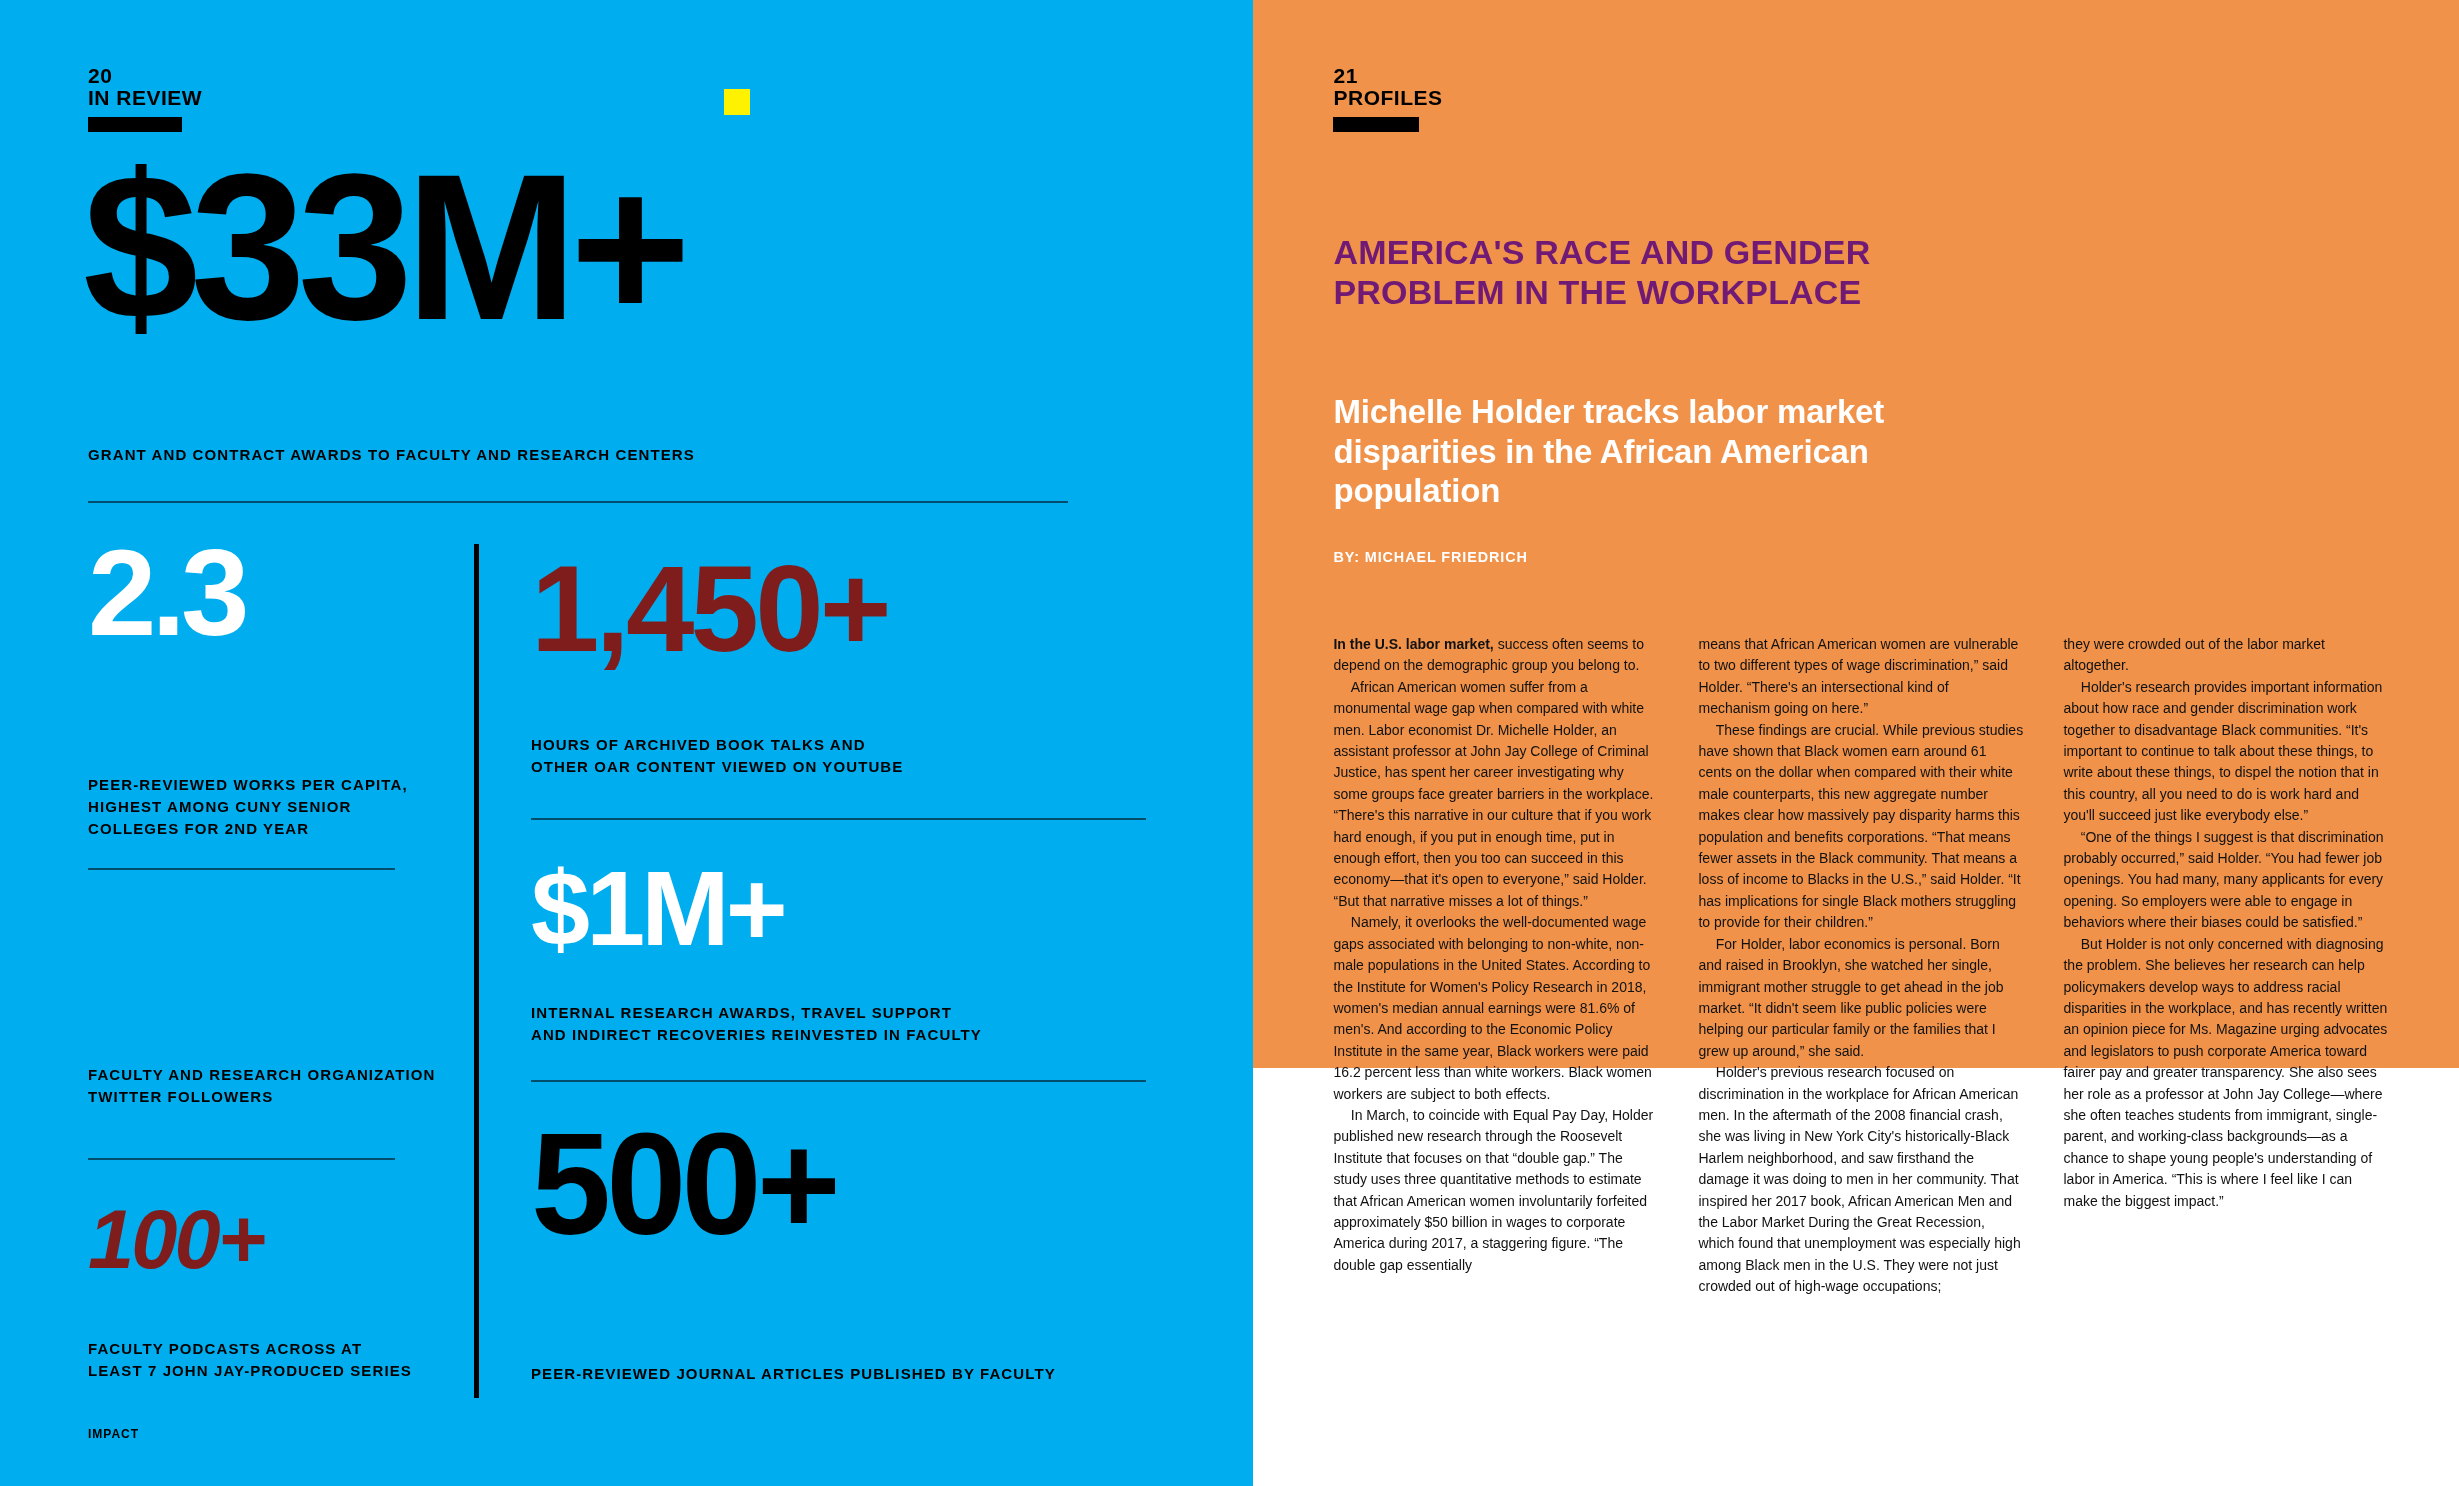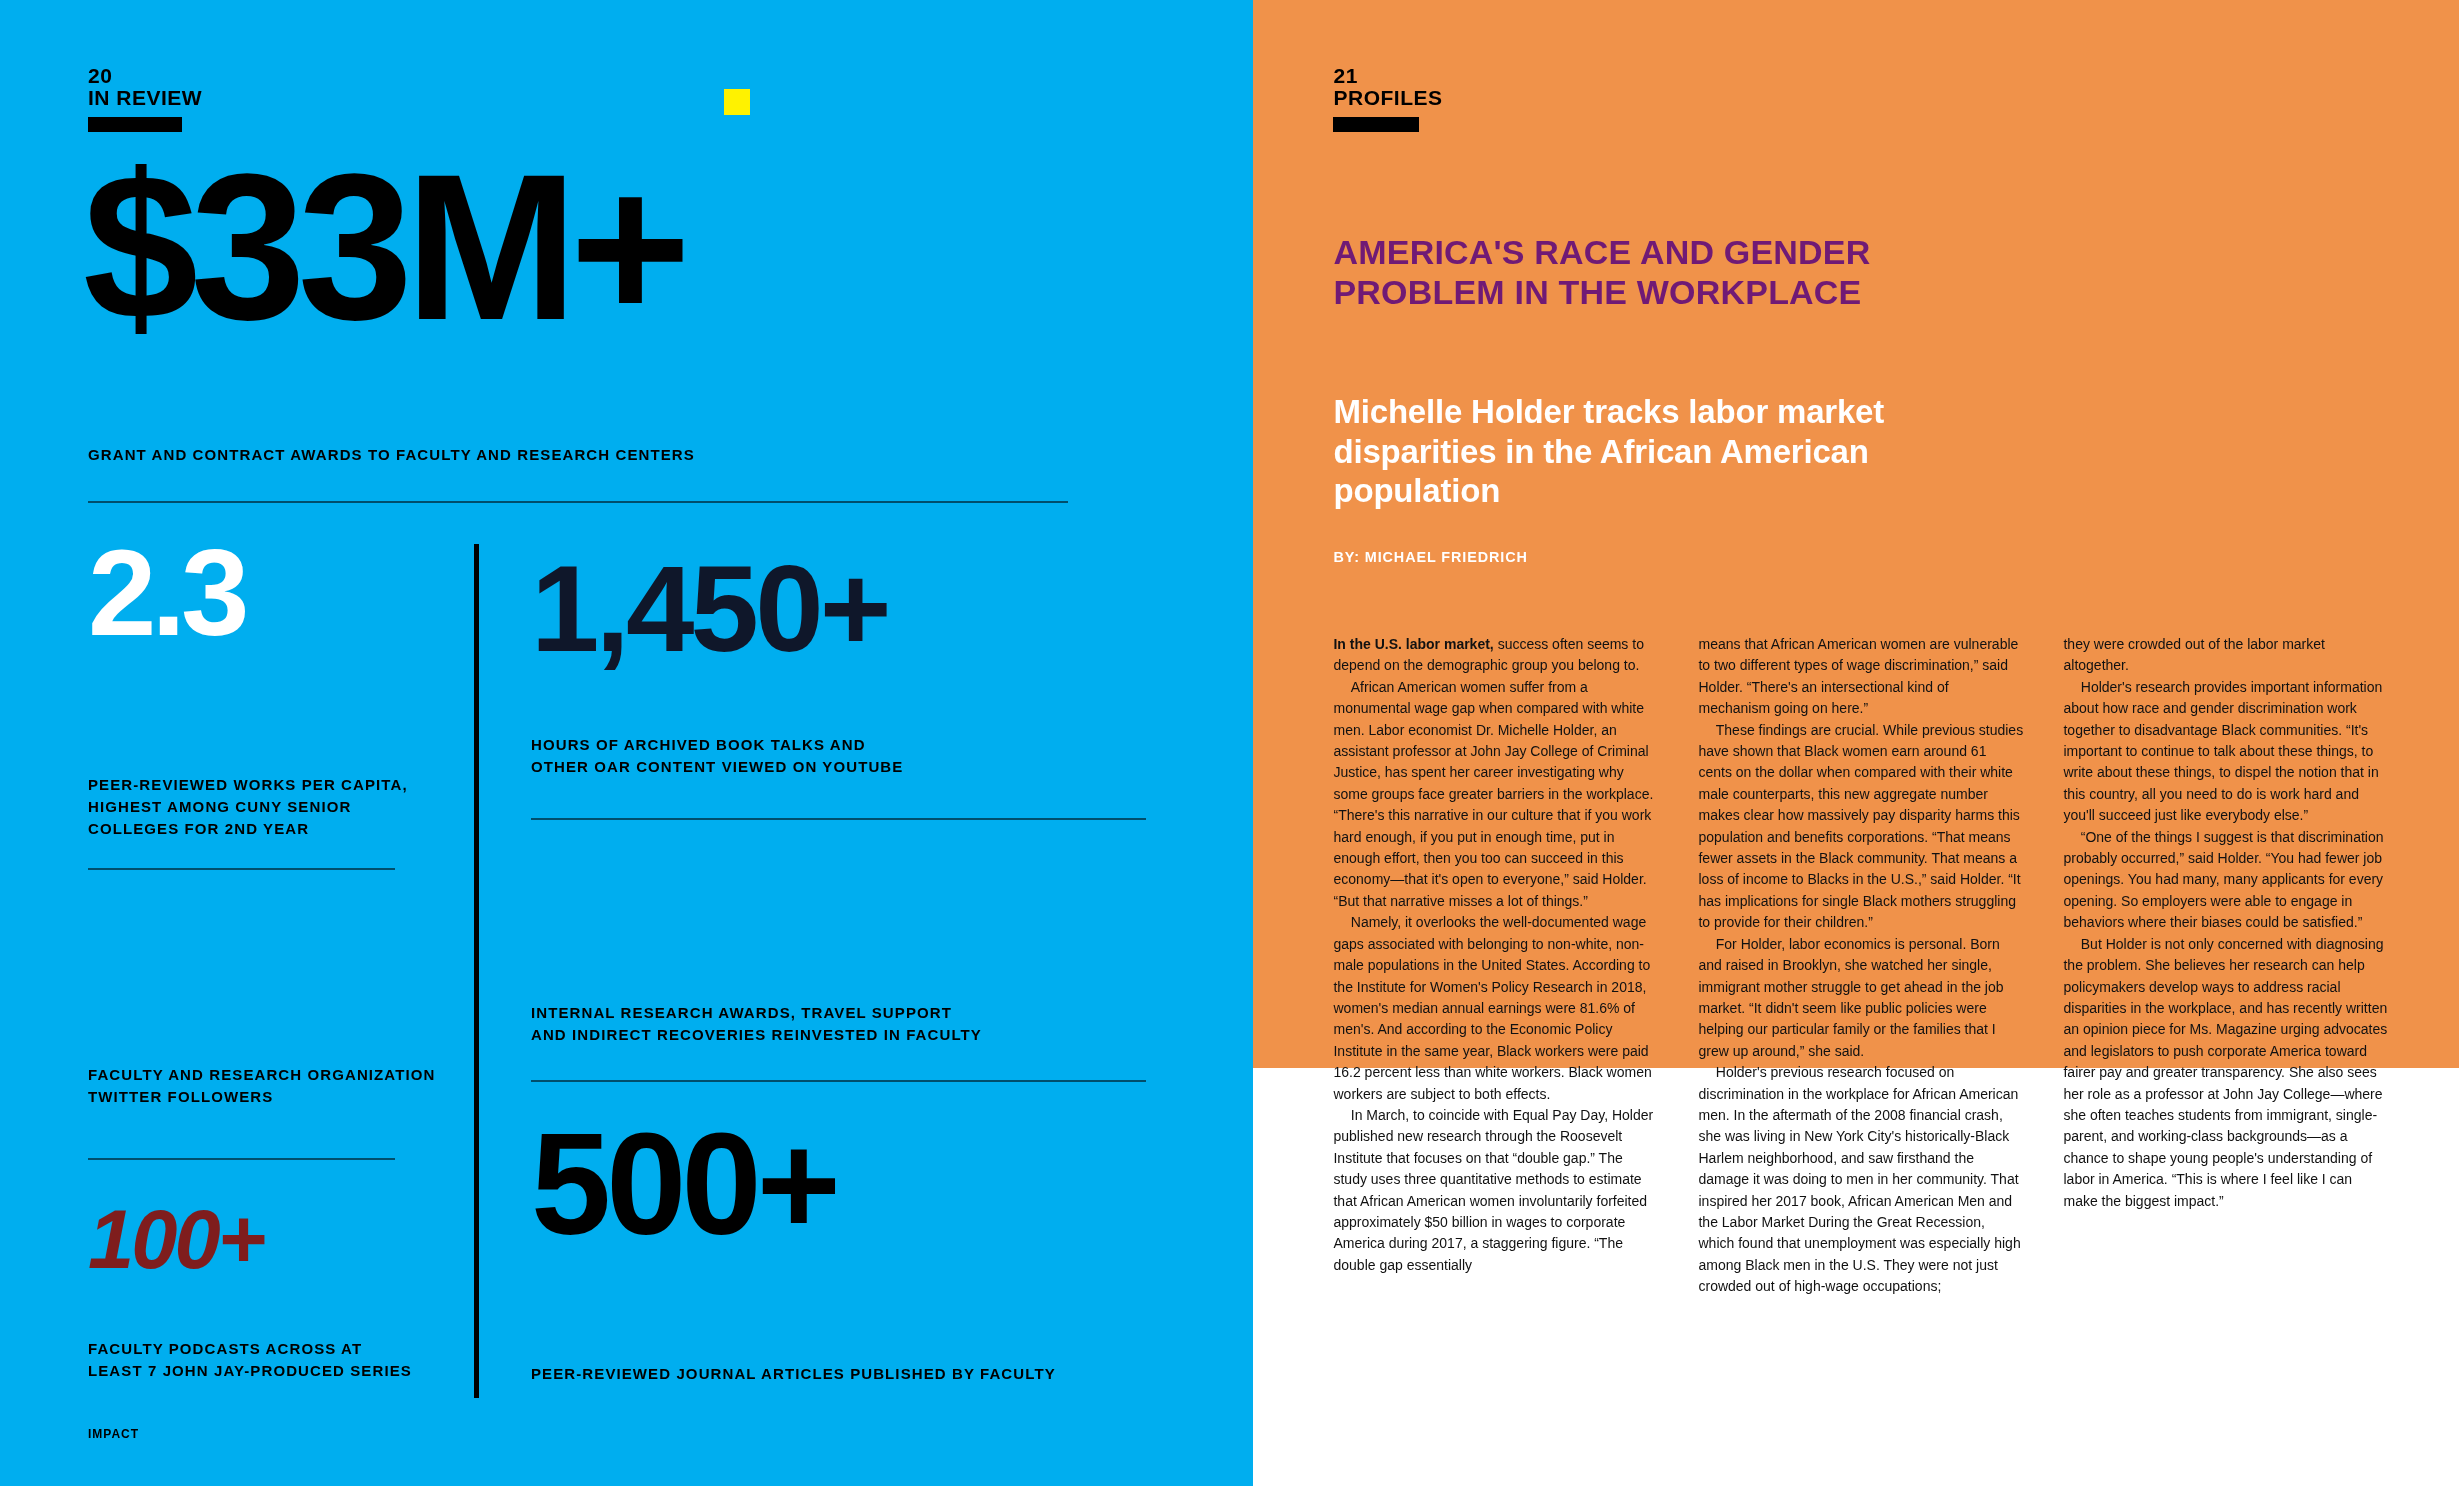--- a/index.html
+++ b/index.html
@@ -111,21 +111,21 @@
 
   .s23 { top: 543px; font-size: 123px; letter-spacing: -4.8px; color: #ffffff; }
   .s23cap { top: 774px; width: 346px; }
   .hr-l1 { top: 868px; left: 88px; width: 307px; height: 1.9px; background:#000; opacity:.55; position:absolute;}
   .s160 { top: 917px; font-size: 83px; letter-spacing: -2.9px; color: #000; }
   .s160cap { top: 1064px; width: 365px; }
   .hr-l2 { top: 1158px; left: 88px; width: 307px; height: 1.9px; background:#000; opacity:.55; position:absolute;}
   .s100 { top: 1206px; font-size: 83px; letter-spacing: -2.9px; color: #7f1d1d; font-style: italic; }
   .s100cap { top: 1338px; width: 365px; }
 
-  .s1450 { top: 559px; font-size: 123px; letter-spacing: -3.8px; color: #0f172a; }
+  .s1450 { top: 559px; font-size: 123px; letter-spacing: -3.8px; color: #7f1d1d; }
   .s1450cap { top: 734px; width: 403px; }
   .hr-r1 { top: 818px; left: 531px; width: 615px; height: 1.9px; background:#000; opacity:.55; position:absolute;}
   .s1m { top: 865px; font-size: 106px; letter-spacing: -3.8px; color: #ffffff; }
   .s1mcap { top: 1002px; width: 500px; }
   .hr-r2 { top: 1080px; left: 531px; width: 615px; height: 1.9px; background:#000; opacity:.55; position:absolute;}
   .s500 { top: 1126px; font-size: 144px; letter-spacing: -4.8px; color: #000; }
   .s500cap { top: 1363px; width: 538px; }
 
   .impact {
     position: absolute;
@@ -237,20 +237,21 @@
 
     <div class="big-stat lcol s100">100+</div>
     <div class="cap lcol s100cap" style="white-space:pre-line;">FACULTY PODCASTS ACROSS AT
 LEAST 7 JOHN JAY-PRODUCED SERIES</div>
 
     <div class="big-stat rcol s1450">1,450+</div>
     <div class="cap rcol s1450cap" style="white-space:pre-line;">HOURS OF ARCHIVED BOOK TALKS AND
 OTHER OAR CONTENT VIEWED ON YOUTUBE</div>
     <div class="hr-r1"></div>
 
+    <div class="big-stat rcol s1m">$1M+</div>
     <div class="cap rcol s1mcap" style="white-space:pre-line;">INTERNAL RESEARCH AWARDS, TRAVEL SUPPORT
 AND INDIRECT RECOVERIES REINVESTED IN FACULTY</div>
     <div class="hr-r2"></div>
 
     <div class="big-stat rcol s500">500+</div>
     <div class="cap rcol s500cap">PEER-REVIEWED JOURNAL ARTICLES PUBLISHED BY FACULTY</div>
 
     <div class="impact">IMPACT</div>
   </div>
 

